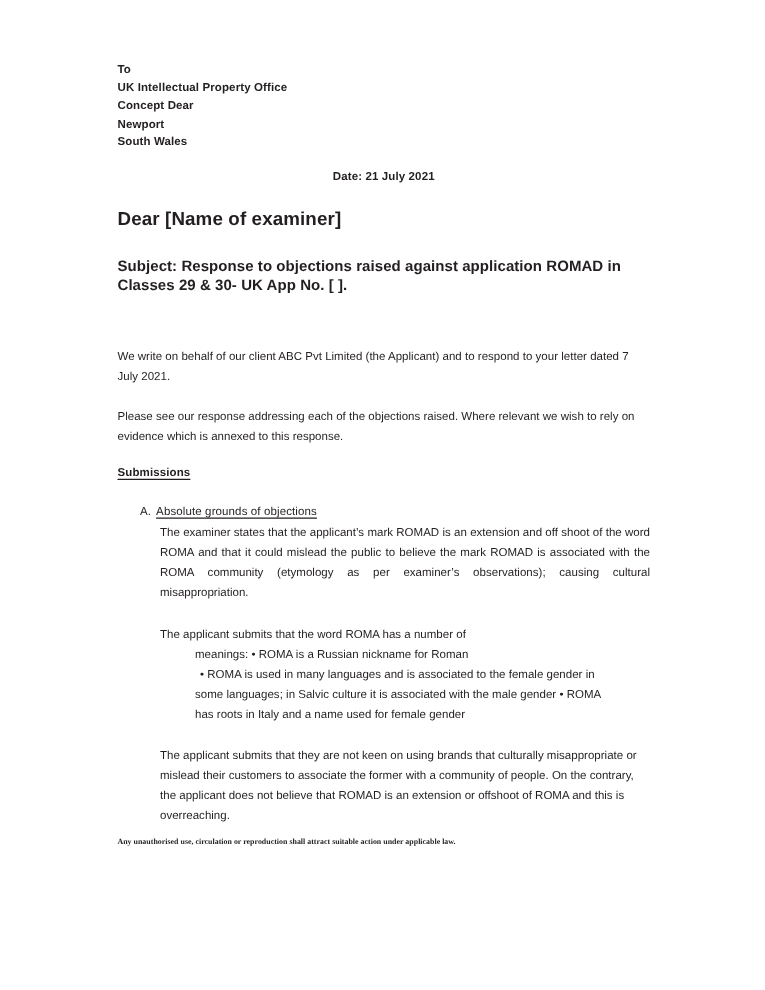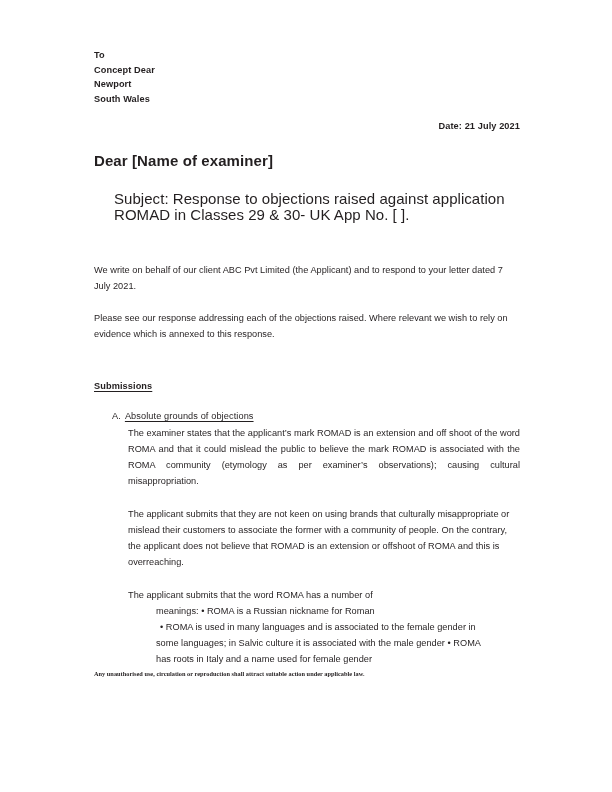--- a/index.html
+++ b/index.html
@@ -30,56 +30,55 @@
     font-size: 9.2px;
     line-height: 14.6px;
     font-weight: 700;
     letter-spacing: 0.1px;
   }
   .address-line { white-space: pre; }
 
   
   .date-line {
     margin-top: 15px;
-    text-align: right;
+    text-align: center;
     font-size: 9.2px;
     font-weight: 700;
     letter-spacing: 0.1px;
   }
 
   
   .salutation {
     margin-top: 21px;
     font-size: 15px;
     font-weight: 700;
     letter-spacing: 0.1px;
   }
 
   
   .subject {
     margin-top: 22px;
-    font-size: 15px;
-    font-weight: 400;
+    font-size: 12px;
+    font-weight: 700;
     line-height: 15.5px;
     letter-spacing: 0.05px;
-    margin-left: 20px;
   }
 
   
   .para {
     font-size: 9.2px;
     line-height: 16px;
     letter-spacing: 0.02px;
   }
   .para-intro-1 { margin-top: 40px; }
   .para-intro-2 { margin-top: 16px; }
 
   
   .submissions-heading {
-    margin-top: 39px;
+    margin-top: 16px;
     font-size: 9.2px;
     font-weight: 700;
     text-decoration: underline;
     text-underline-offset: 2px;
     display: inline-block;
     letter-spacing: 0.1px;
   }
 
   
   .section-a {
@@ -128,20 +127,21 @@
   }
 </style>
 </head>
 <body>
 
 <div class="page">
   <div class="content">
 
     <div class="address-block">
       <div class="address-line">To</div>
+      <div class="address-line">UK Intellectual Property Office</div>
       <div class="address-line">Concept Dear</div>
       <div class="address-line">Newport</div>
       <div class="address-line">South Wales</div>
     </div>
 
     <div class="date-line">Date: 21 July 2021</div>
 
     <div class="salutation">Dear [Name of examiner]</div>
 
     <div class="subject">Subject: Response to objections raised against application ROMAD in Classes 29 &amp; 30- UK App No. [ ].</div>
@@ -154,26 +154,26 @@
       <span class="submissions-heading">Submissions</span>
     </div>
 
     <div class="section-a">
       <span class="section-a-label">A.</span><span class="section-a-title">Absolute grounds of objections</span>
     </div>
 
 
     <div class="sub sub-justified">The examiner states that the applicant’s mark ROMAD is an extension and off shoot of the word ROMA and that it could mislead the public to believe the mark ROMAD is associated with the ROMA community (etymology as per examiner’s observations); causing cultural misappropriation.</div>
 
-    <div class="sub sub-plain">The applicant submits that they are not keen on using brands that culturally misappropriate or mislead their customers to associate the former with a community of people. On the contrary, the applicant does not believe that ROMAD is an extension or offshoot of ROMA and this is overreaching.</div>
-
     <div class="sub sub-list">
       <span>The applicant submits that the word ROMA has a number of</span>
       <span class="list-indent-1">meanings: • ROMA is a Russian nickname for Roman</span>
       <span class="list-indent-2">• ROMA is used in many languages and is associated to the female gender in</span>
       <span class="list-indent-1">some languages; in Salvic culture it is associated with the male gender • ROMA</span>
       <span class="list-indent-1">has roots in Italy and a name used for female gender</span>
     </div>
 
+    <div class="sub sub-plain">The applicant submits that they are not keen on using brands that culturally misappropriate or mislead their customers to associate the former with a community of people. On the contrary, the applicant does not believe that ROMAD is an extension or offshoot of ROMA and this is overreaching.</div>
+
   </div>
 
   <div class="footer">Any unauthorised use, circulation or reproduction shall attract suitable action under applicable law.</div>
 </div>
 
 </body></html>

